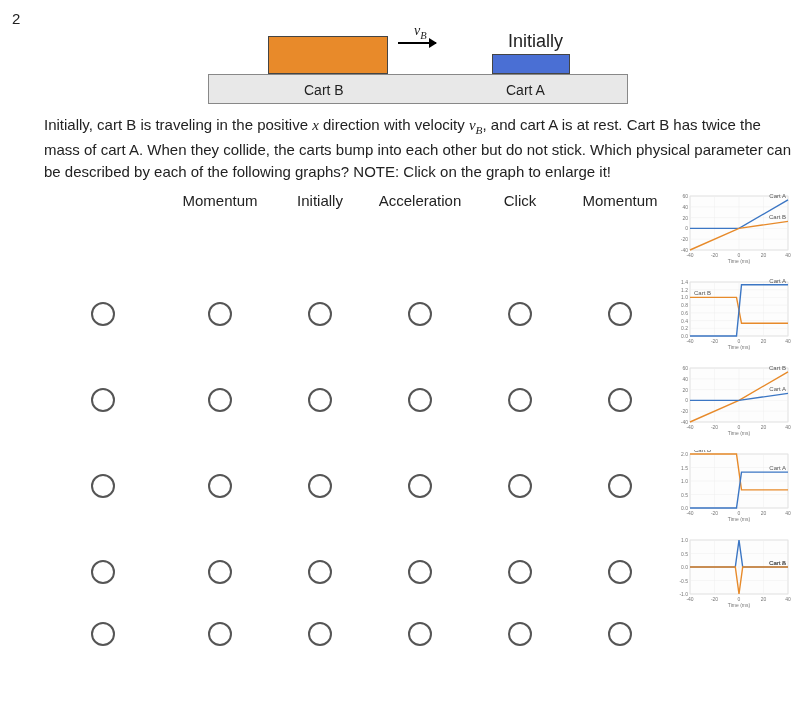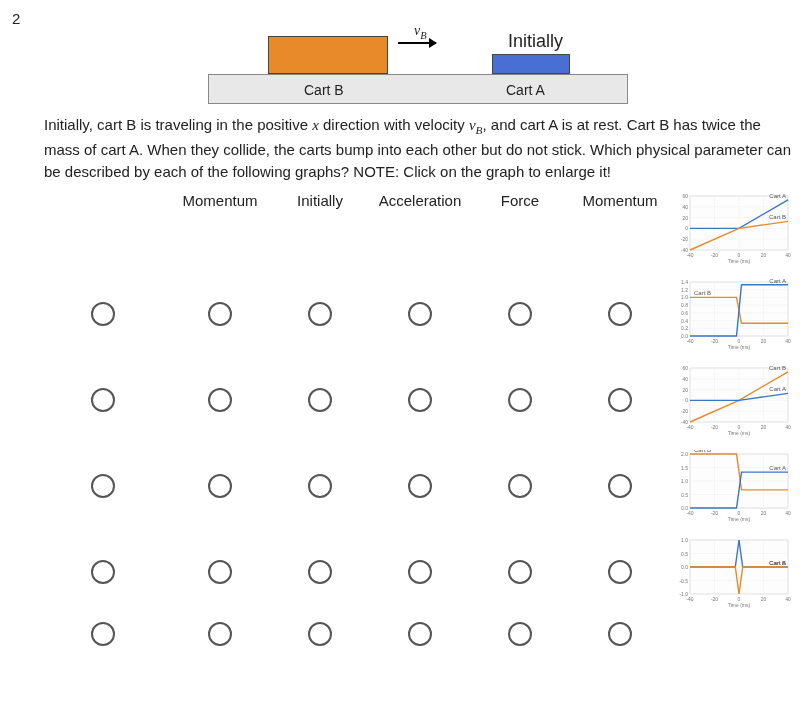--- a/index.html
+++ b/index.html
@@ -67,21 +67,21 @@
     <div class="qtext">
       <span>Initially, cart B is traveling in the positive </span><span class="ital">x</span><span> direction with velocity </span><span class="ital">v</span><span class="sub">B</span><span>, and cart A is at rest. Cart B has twice the mass of cart A. When they collide, the carts bump into each other but do not stick. Which physical parameter can be described by each of the following graphs? NOTE: Click on the graph to enlarge it!</span>
     </div>
 
     <div class="grid" id="grid">
 
     <div class="corner"></div>
         <div class="hdr">Momentum</div>
         <div class="hdr">Initially</div>
         <div class="hdr">Acceleration</div>
-        <div class="hdr">Force</div>
+        <div class="hdr">Click</div>
         <div class="hdr">Momentum</div>
         <div class="thumb">
           <svg width="120" height="72" viewBox="0 0 120 72">
             <rect x="18" y="4" width="98" height="54" fill="#fdfdfd" stroke="#ccc" stroke-width="0.6"></rect>
             <line x1="18" y1="4" x2="116" y2="4" stroke="#eee" stroke-width="0.5"></line>
             <text x="16" y="6" text-anchor="end" class="axlabel">60</text>
             <line x1="18" y1="14.799999999999997" x2="116" y2="14.799999999999997" stroke="#eee" stroke-width="0.5"></line>
             <text x="16" y="16.799999999999997" text-anchor="end" class="axlabel">40</text>
             <line x1="18" y1="25.6" x2="116" y2="25.6" stroke="#eee" stroke-width="0.5"></line>
             <text x="16" y="27.6" text-anchor="end" class="axlabel">20</text>

